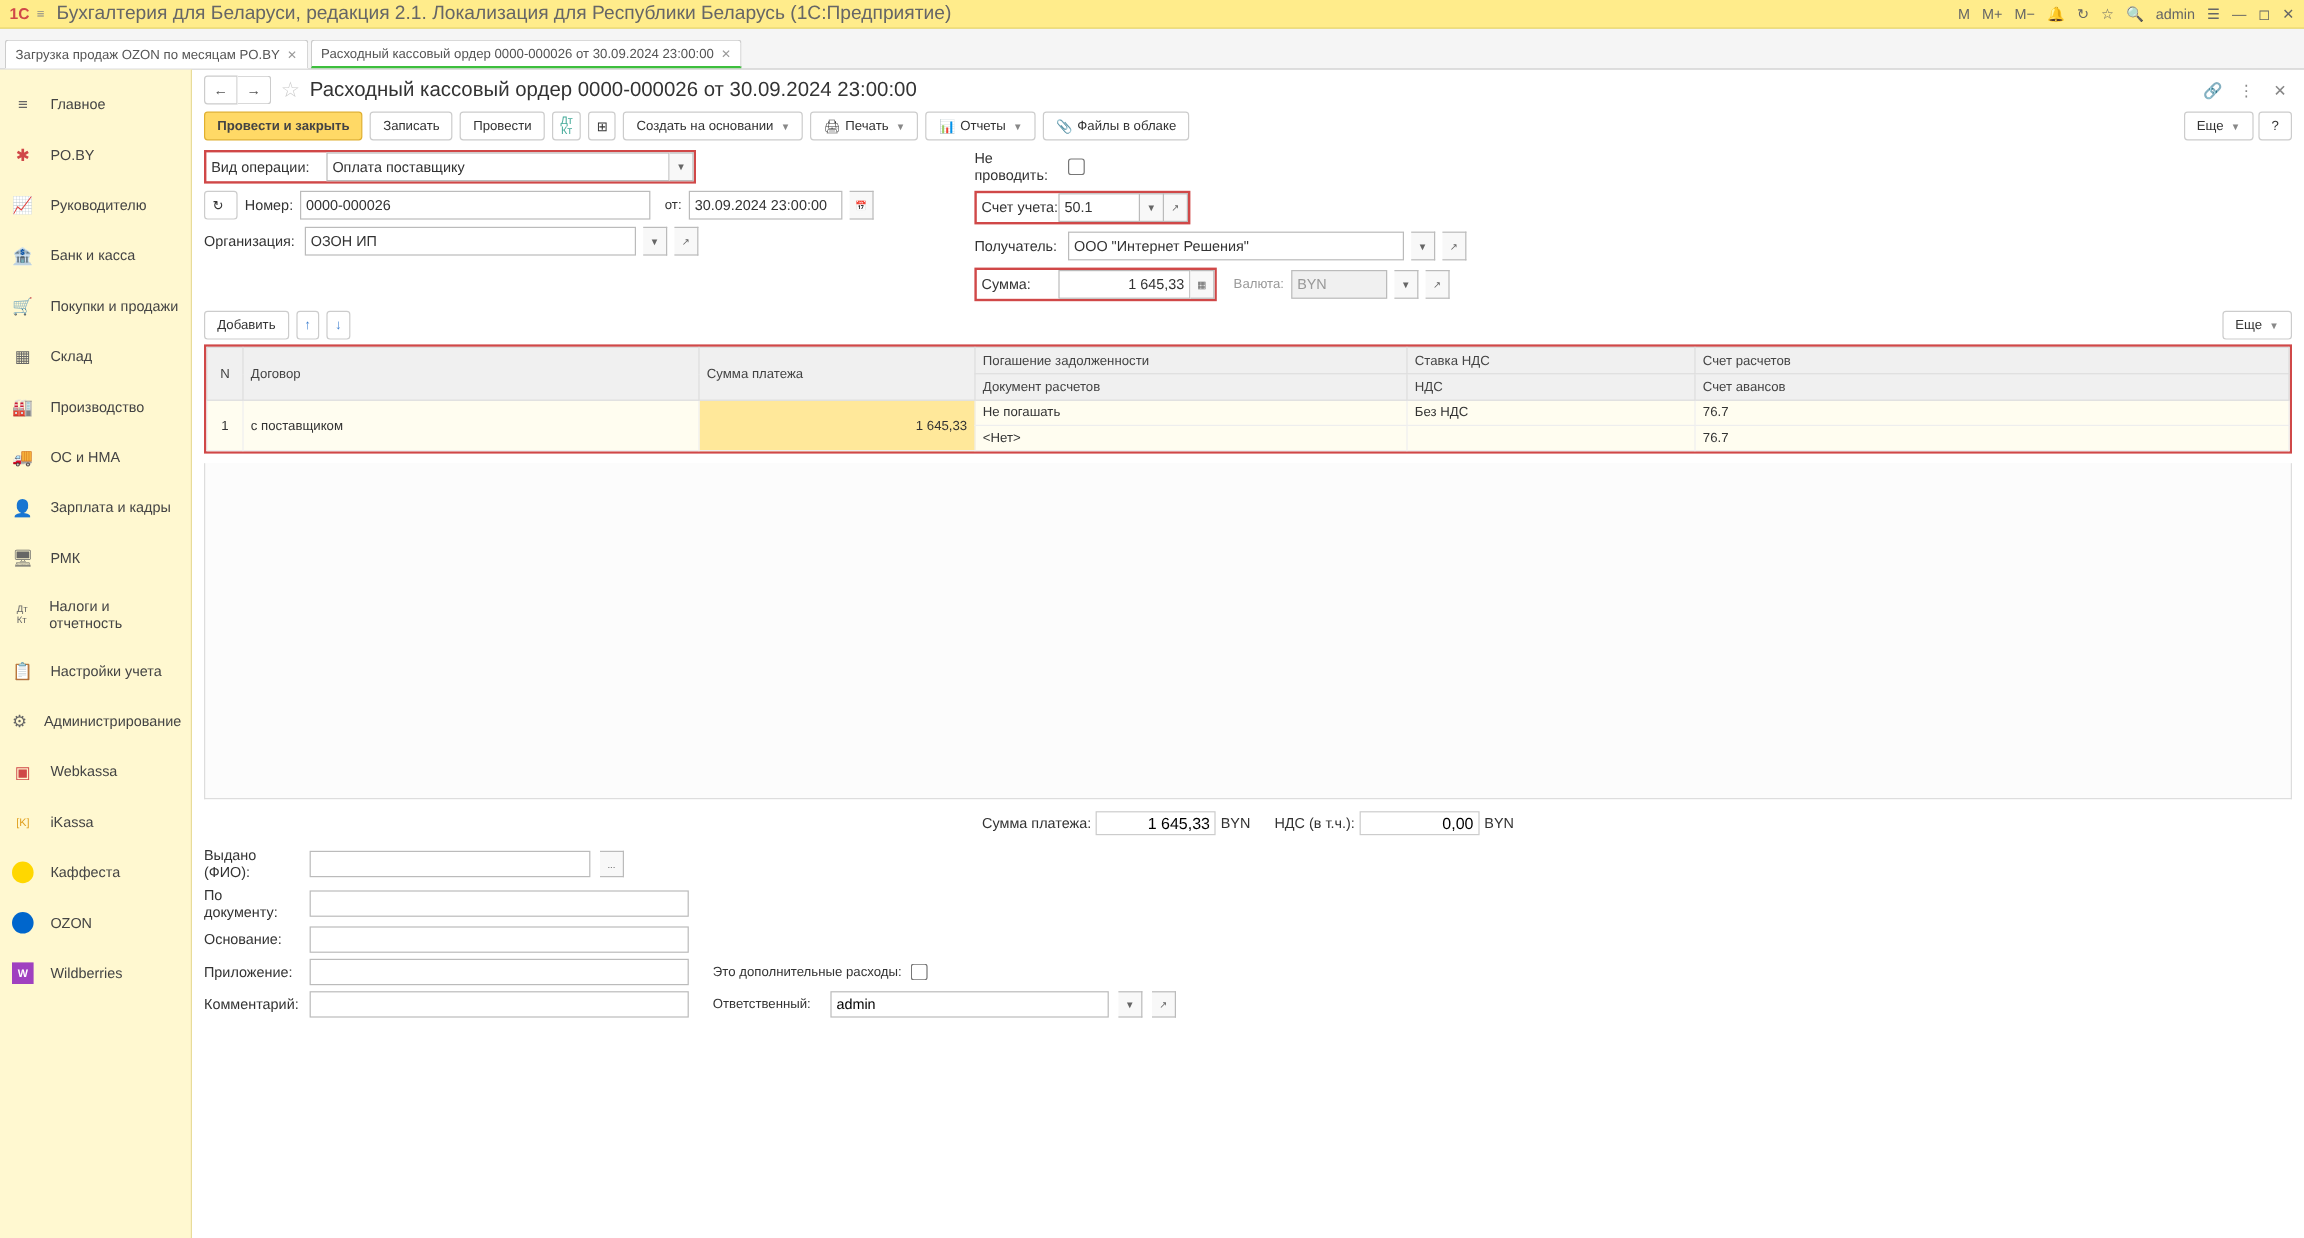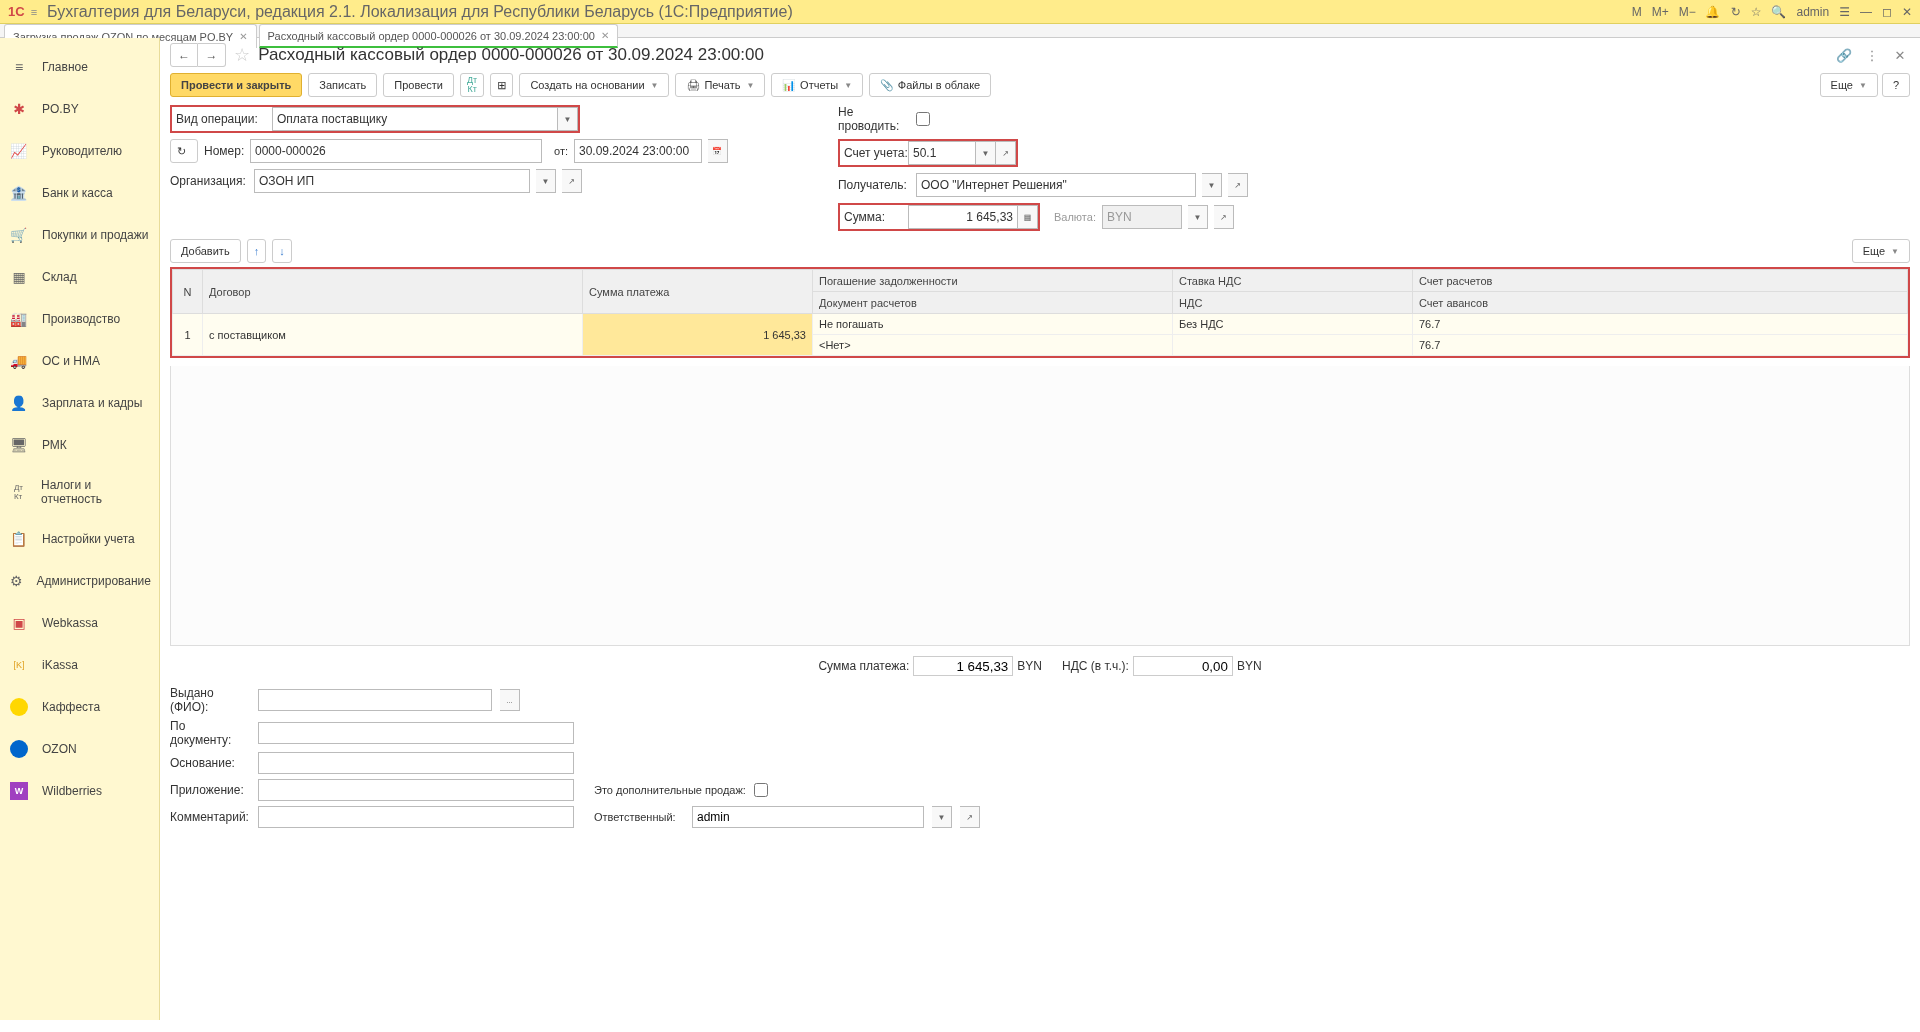--- a/index.html
+++ b/index.html
@@ -7,21 +7,21 @@
 
 
 .titlebar { height: 24px; background: #ffec8b; display: flex; align-items: center; padding: 0 8px; border-bottom: 1px solid #e0d060; }
 .titlebar .logo { color: #d04848; font-weight: bold; font-size: 13px; margin-right: 6px; }
 .titlebar .menu-icon { margin-right: 10px; color: #888; cursor: pointer; }
 .titlebar .title { color: #666; font-size: 16px; flex: 1; }
 .titlebar .right-icons { display: flex; gap: 10px; align-items: center; color: #666; }
 .titlebar .right-icons span { cursor: pointer; font-size: 12px; }
 
 
-.tabbar { height: 14px; background: #f5f5f5; border-bottom: 1px solid #ccc; display: flex; padding-left: 4px; }
+.tabbar { height: 34px; background: #f5f5f5; border-bottom: 1px solid #ccc; display: flex; align-items: flex-end; padding-left: 4px; }
 .tab { height: 24px; padding: 0 8px; display: flex; align-items: center; gap: 6px; border: 1px solid #ccc; border-bottom: none; background: #fff; margin-right: 2px; font-size: 11px; color: #555; border-radius: 3px 3px 0 0; }
 .tab.active { border-bottom: 2px solid #3dbf3d; }
 .tab .close { color: #999; cursor: pointer; font-size: 10px; }
 
 
 .main-container { display: flex; height: calc(1032px - 50px); }
 
 
 .sidebar { width: 160px; background: #fff8d0; padding-top: 8px; border-right: 1px solid #e8dc9a; }
 .sidebar-item { padding: 12px 10px; display: flex; align-items: center; gap: 14px; cursor: pointer; color: #444; font-size: 12px; }
@@ -261,21 +261,21 @@
           <button class="input-btn">📅</button>
         </div>
         <div class="form-row">
           <span class="form-label wide" style="width:78px;">Организация:</span>
           <input class="input" style="width: 276px;" value="ОЗОН ИП">
           <button class="input-btn">▼</button>
           <button class="input-btn">↗</button>
         </div>
       </div>
 
-      <div class="form-col" style="margin-left:90px;">
+      <div class="form-col" style="margin-left:64px;">
         <div class="form-row">
           <span class="form-label" style="width:72px;">Не проводить:</span>
           <input type="checkbox" class="checkbox" style="">
         </div>
         <div class="form-row">
           <span class="red-border-wrap" style="align-items:center;">
             <span class="form-label" style="padding-left:4px;width:68px;">Счет учета:</span>
             <input class="input" style="width: 68px;" value="50.1">
             <button class="input-btn">▼</button>
             <button class="input-btn">↗</button>
@@ -372,21 +372,21 @@
         <span class="bottom-label">По документу:</span>
         <input class="bottom-input" style="width: 316px;">
       </div>
       <div class="bottom-row">
         <span class="bottom-label">Основание:</span>
         <input class="bottom-input" style="width: 316px;">
       </div>
       <div class="bottom-row">
         <span class="bottom-label">Приложение:</span>
         <input class="bottom-input" style="width: 316px;">
-        <span style="margin-left:12px;">Это дополнительные продаж:</span>
+        <span style="margin-left:12px;">Это дополнительные расходы:</span>
         <input type="checkbox" class="checkbox" style="">
       </div>
       <div class="bottom-row">
         <span class="bottom-label">Комментарий:</span>
         <input class="bottom-input" style="width: 316px;">
         <span style="margin-left:12px;width:90px;">Ответственный:</span>
         <input class="bottom-input" style="width: 232px;" value="admin">
         <button class="input-btn" style="height:22px;">▼</button>
         <button class="input-btn" style="height:22px;">↗</button>
       </div>

